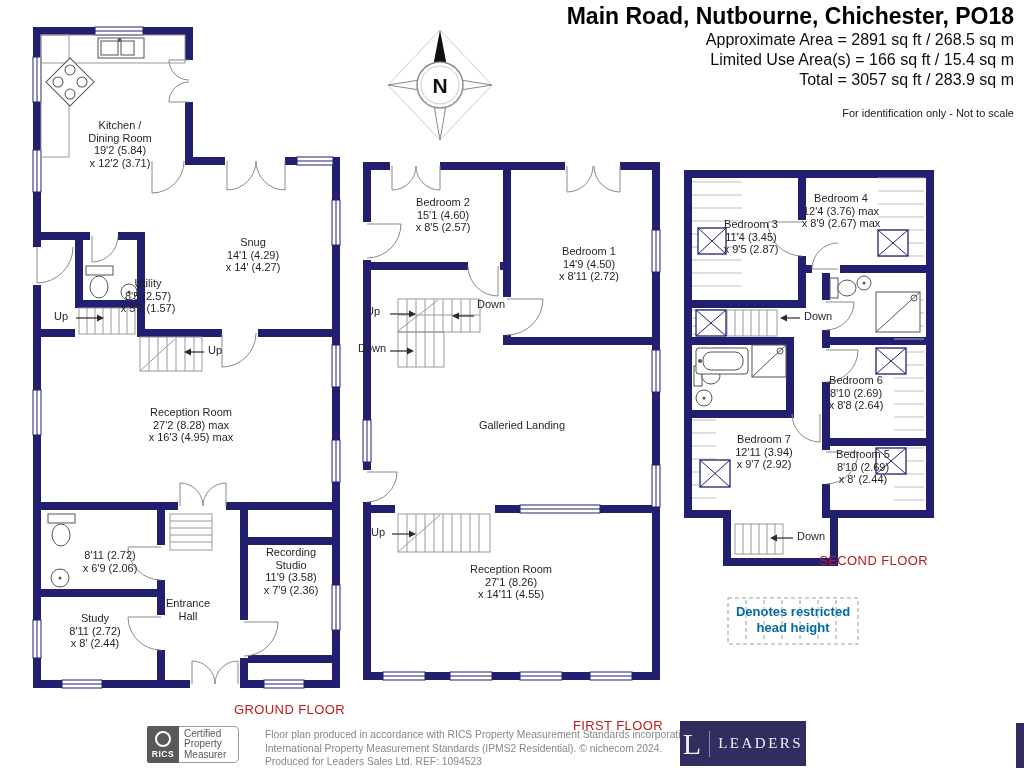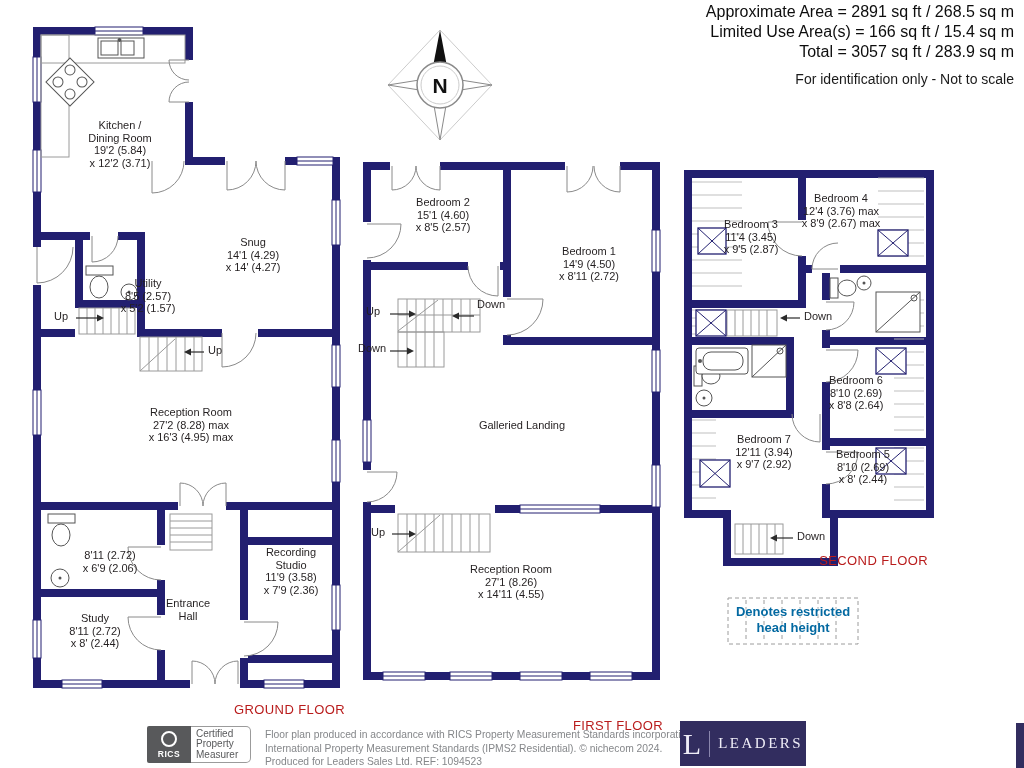--- a/index.html
+++ b/index.html
@@ -5,26 +5,26 @@
   html,body{margin:0;padding:0;background:#ffffff;}
   body{width:1024px;height:768px;overflow:hidden;font-family:"Liberation Sans",sans-serif;}
   .canvas{position:relative;width:1024px;height:768px;background:#fff;}
   #plan{position:absolute;left:0;top:0;}
   .rlabel{position:absolute;text-align:center;font-size:11px;line-height:12.5px;color:#231f20;}
   .slabel{position:absolute;font-size:11px;line-height:11px;color:#231f20;}
   .caption{position:absolute;font-size:13px;line-height:14px;color:#b91c1c;text-align:right;letter-spacing:.4px;margin-top:28px;}
   .hdr{position:absolute;top:2px;right:10px;text-align:right;}
   .hdr .t{font-size:23px;font-weight:700;color:#000;line-height:28px;}
   .hdr .a{font-size:16px;color:#0d0d0d;line-height:20px;}
-  .hdr .nt{font-size:14px;color:#1a1a1a;margin-top:9px;}
+  .hdr .nt{font-size:11px;color:#1a1a1a;margin-top:17px;}
   .legend-text{position:absolute;left:728px;top:604px;width:130px;text-align:center;
     font-size:13px;font-weight:700;color:#0369a1;line-height:16px;
     text-shadow:0 0 2px #fff,0 0 3px #fff;}
   .rics{position:absolute;left:147px;top:726px;display:flex;height:37px;}
-  .rics .dark{width:44px;background:#58595b;color:#fff;display:flex;flex-direction:column;
+  .rics .dark{width:32px;background:#58595b;color:#fff;display:flex;flex-direction:column;
     align-items:center;justify-content:center;border-radius:2px 0 0 2px;text-align:center;}
   .rics .ring{width:12px;height:12px;border:2px solid #fff;border-radius:50%;margin-bottom:2px;}
   .rics .brand{font-size:8.5px;font-weight:700;letter-spacing:.5px;}
   .rics .cert{width:54px;background:#fff;border:1px solid #9b9b9b;border-left:none;
     border-radius:0 5px 5px 0;display:flex;flex-direction:column;justify-content:center;padding-left:5px;}
   .rics .cert div{font-size:10px;font-weight:400;color:#58595b;line-height:10.5px;}
   .disc{position:absolute;left:265px;top:728px;font-size:10.3px;color:#85878a;line-height:13.5px;}
   .leaders{position:absolute;left:680px;top:721px;width:126px;height:45px;background:#322d5f;
     color:#efedf7;display:flex;align-items:center;justify-content:center;gap:8px;
     font-family:"Liberation Serif",serif;}
@@ -576,20 +576,21 @@
         <polygon points="388,85 432,78 432,92" fill="#fff" stroke="#8a8a8a" stroke-width="1"></polygon>
         <polygon points="440,140 432,94 448,94" fill="#fff" stroke="#8a8a8a" stroke-width="1"></polygon>
         <polygon points="440,30 449,77 431,77" fill="#111111"></polygon>
         <circle cx="440" cy="85" r="23" fill="#fff" stroke="#8a8a8a" stroke-width="1.5"></circle>
         <circle cx="440" cy="85" r="19" fill="none" stroke="#cccccc" stroke-width="1"></circle>
         <text x="440" y="93" text-anchor="middle" font-size="21" font-weight="700" font-family="&quot;Liberation Sans&quot;, sans-serif" fill="#111">N</text>
       </g>
     </svg>
 
   <div class="hdr">
+    <div class="t">Main Road, Nutbourne, Chichester, PO18</div>
     <div class="a">Approximate Area = 2891 sq ft / 268.5 sq m</div>
     <div class="a">Limited Use Area(s) = 166 sq ft / 15.4 sq m</div>
     <div class="a">Total = 3057 sq ft / 283.9 sq m</div>
     <div class="nt">For identification only - Not to scale</div>
   </div>
 
   <div class="rlabel" style="left:70px;top:119px;width:100px">
     <div>Kitchen /</div>
     <div>Dining Room</div>
     <div>19'2 (5.84)</div>

